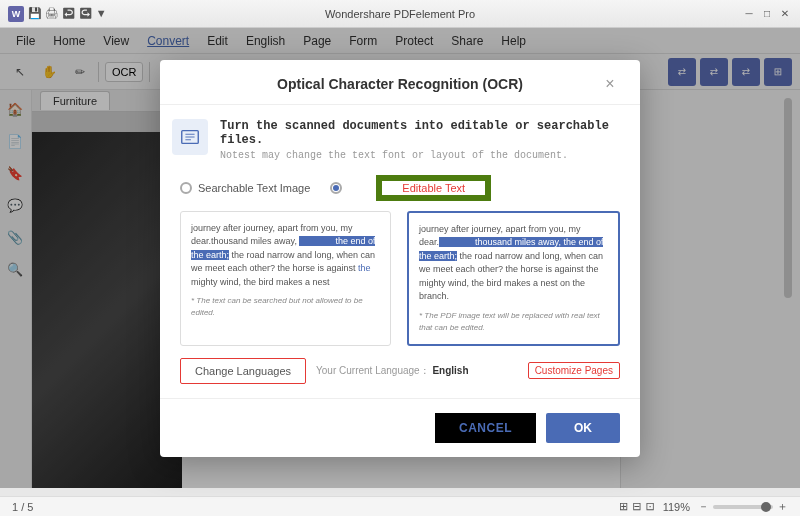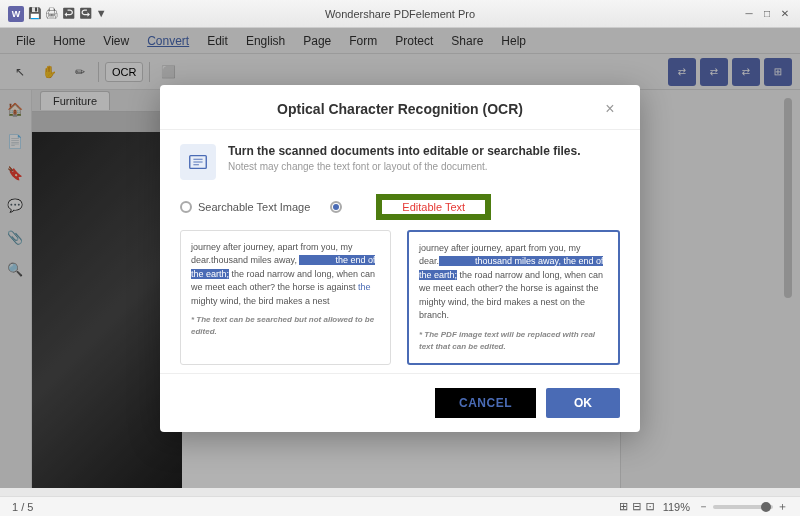--- a/index.html
+++ b/index.html
@@ -261,22 +261,23 @@
       width: 20px; height: 20px;
       cursor: pointer;
       display: flex; align-items: center; justify-content: center;
       color: #999; font-size: 16px;
     }
 
     
     .dialog-desc {
       display: flex;
       align-items: flex-start;
-      padding: 14px 20px;
+      padding: 14px 12px;
       gap: 12px;
+      font-family: Liberation Mono, monospace;
     }
     .desc-icon {
       width: 36px; height: 36px;
       background: #e8eef8;
       border-radius: 4px;
       display: flex; align-items: center; justify-content: center;
       flex-shrink: 0;
     }
     .desc-icon svg {
       width: 22px; height: 22px;
@@ -362,21 +363,20 @@
     }
     .preview-text-blue {
       color: #4a6bb5;
       font-weight: normal;
     }
     .preview-footnote {
       font-size: 8px;
       color: #888;
       margin-top: 6px;
       font-style: italic;
-      font-weight: bold;
     }
 
     
     .lang-section {
       padding: 12px 20px 6px;
       display: flex;
       align-items: center;
       gap: 10px;
     }
     .change-lang-btn {
@@ -577,19 +577,29 @@
       </div>
 
       <div class="preview-box editable">
         <p style="font-size:9px;line-height:1.5;color:#555;">
           journey after journey, apart from you, my dear.<span class="preview-text-highlight">thousand miles away, the end of the earth;</span> the road narrow and long, when can we meet each other? the horse is against the mighty wind, the bird makes a nest on the branch.
         </p>
         <div class="preview-footnote">* The PDF image text will be replaced with real text that can be edited.</div>
       </div>
     </div>
 
+    <div class="lang-section">
+      <button class="change-lang-btn">Change Languages</button>
+      <div style="display:flex; flex-direction:column; gap:4px; flex:1;">
+        <span style="font-size:10px;color:#999;">
+          <span>Your Current Language：</span>
+          <span style="color:#333;font-weight:600;">English</span>
+        </span>
+      </div>
+      <button class="customize-pages-btn">Customize Pages</button>
+    </div>
 
     <div class="dialog-footer">
       <button class="btn-cancel">CANCEL</button>
       <button class="btn-ok">OK</button>
     </div>
   </div>
 </div>
 
 </body></html>

